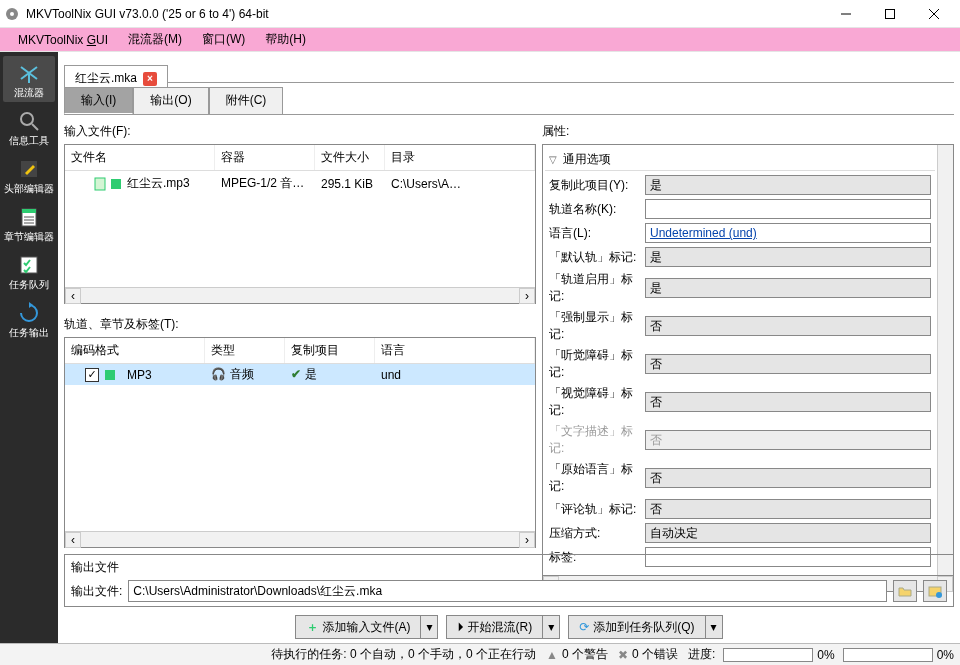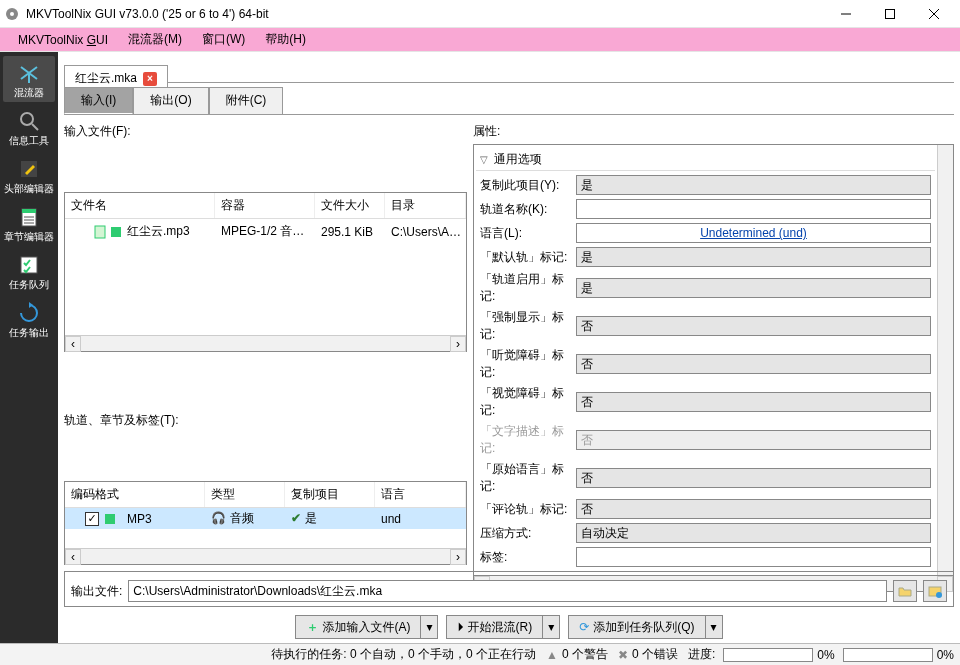--- a/index.html
+++ b/index.html
@@ -27,21 +27,21 @@
 .doc-tabs { display: flex; align-items: center; border-bottom: 1px solid #999; margin-bottom: 4px; }
 .doc-tab { padding: 4px 10px; border: 1px solid #999; border-bottom: none; background: #fff; display: flex; align-items: center; gap: 6px; position: relative; top: 9px; }
 .doc-tab .close-x { width: 14px; height: 14px; background: #e74c3c; color: #fff; display: flex; align-items: center; justify-content: center; border-radius: 2px; font-size: 10px; font-weight: bold; cursor: pointer; }
 
 .io-tabs { display: flex; border-bottom: 1px solid #999; margin-bottom: 6px; }
 .io-tab { padding: 4px 16px; border: 1px solid #999; border-bottom: none; margin-right: 0; cursor: pointer; background: #a3a3a3; position: relative; top: 0; }
 .io-tab.active { border-bottom: 1px solid #fff; }
 .io-tab:not(.active) { background: #f0f0f0; top: 0; }
 
 .split { display: flex; gap: 6px; flex: 1; min-height: 0; }
-.left-col { width: 403px; display: flex; flex-direction: column; gap: 48px; }
+.left-col { width: 472px; display: flex; flex-direction: column; }
 .right-col { flex: 1; display: flex; flex-direction: column; }
 
 .section-label { padding: 2px 0 4px 0; }
 .panel { border: 1px solid #888; background: #fff; position: relative; }
 .panel-body { overflow: auto; }
 
 .table-header { display: flex; background: #fff; border-bottom: 1px solid #ddd; }
 .table-header .th { padding: 4px 6px; border-right: 1px solid #eee; }
 .table-row { display: flex; padding: 2px 0; align-items: center; }
 .td { padding: 2px 6px; overflow: hidden; white-space: nowrap; }
@@ -56,21 +56,21 @@
 .group-header { display: flex; align-items: center; gap: 6px; padding: 2px 4px; border-bottom: 1px solid #ddd; margin-bottom: 4px; }
 .group-header .tri { font-size: 10px; color: #666; }
 
 .prop-row { display: flex; align-items: center; margin-bottom: 4px; padding: 0 4px; }
 .prop-row .plabel { width: 96px; }
 .prop-row .pval { flex: 1; }
 .prop-row .pval input, .prop-row .pval .combo {
   width: 100%; height: 20px; border: 1px solid #888; background: #fff; padding: 1px 4px; font-size: 12px;
 }
 .prop-row .pval .combo { display: flex; align-items: center; background: #e5e5e5; }
-.prop-row .pval .link { color: #0645ad; text-decoration: underline; display: inline-block; padding: 2px 4px; border: 1px solid #888; width: 100%; height: 20px; background: #fff; text-align: center; }
+.prop-row .pval .link { color: #0645ad; text-decoration: underline; display: inline-block; padding: 2px 4px; border: 1px solid #888; width: 100%; height: 20px; background: #fff; }
 .prop-row.disabled .plabel { color: #999; }
 .prop-row.disabled .combo { color: #999; background: #eee; }
 
 .tracks-panel { margin-top: 10px; }
 .tracks-header { display: flex; border-bottom: 1px solid #ddd; }
 .tracks-header .th { padding: 4px 6px; border-right: 1px solid #eee; }
 .tracks-row { display: flex; align-items: center; }
 .tracks-row.selected { background: #cce8ff; }
 
 .output-section { margin-top: 6px; }
@@ -362,20 +362,21 @@
         <div class="scrollbar-x" style="border:1px solid #888; border-top:none;">
           <div class="arrow">‹</div>
           <div class="track"></div>
           <div class="arrow">›</div>
         </div>
       </div>
     </div>
 
     <div class="output-section">
       <div class="output-box">
+        <div>输出文件</div>
         <div class="output-row">
           <span>输出文件:</span>
           <input type="text" value="C:\Users\Administrator\Downloads\红尘云.mka" style="">
           <div class="icon-btn">
               <svg width="14" height="14">
                 <path d="M1 4 L5 4 L6 6 L13 6 L13 12 L1 12 Z" fill="#f5d36b" stroke="#aa8"></path>
               </svg>
             </div>
           <div class="icon-btn">
               <svg width="14" height="14">

